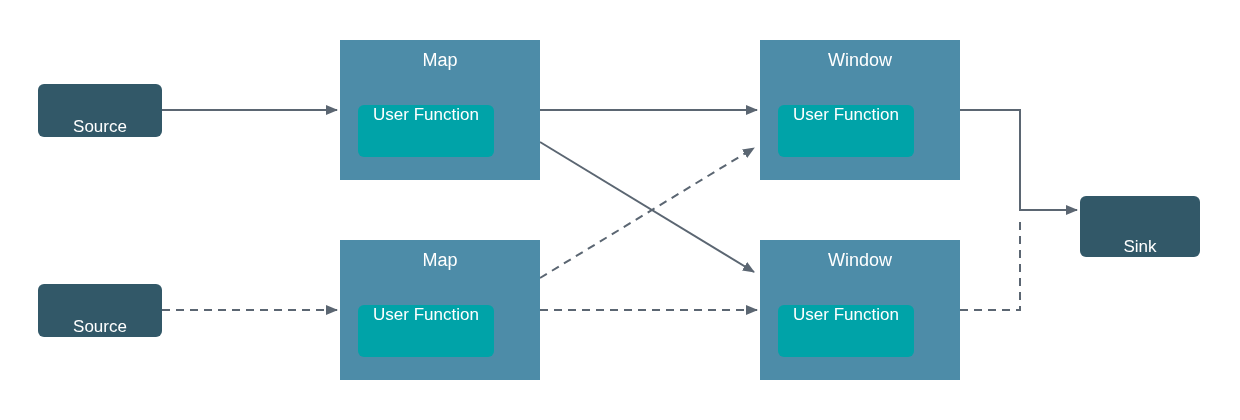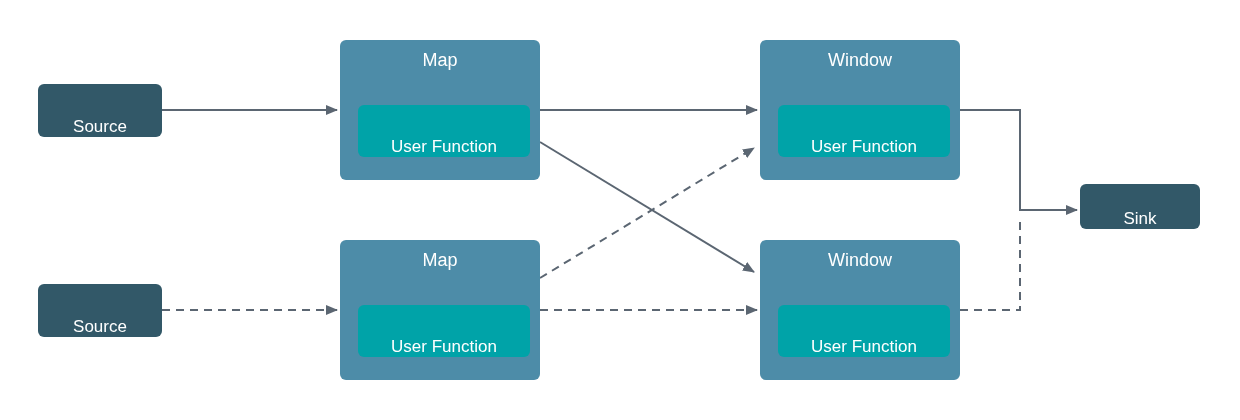--- a/index.html
+++ b/index.html
@@ -48,51 +48,51 @@
   }
   .node-dark {
     background: var(--node-dark);
     border-radius: 6px;
     display: flex;
     align-items: flex-end;
     justify-content: center;
   }
   .node-operator {
     background: var(--operator);
-    border-radius: 6px;
+    border-radius: 0;
   }
   .op-title {
     position: absolute;
     top: 10px;
     left: 0;
     width: 100%;
     text-align: center;
     font-size: 18px;
   }
   .user-function {
     position: absolute;
     left: 18px;
     top: 65px;
-    width: 172px;
+    width: 136px;
     height: 52px;
     background: var(--user-function);
     border-radius: 6px;
     display: flex;
-    align-items: flex-end;
+    align-items: flex-start;
     justify-content: center;
     font-size: 17px;
   }
   
   .source-top    { left: 38px;   top: 84px;  width: 124px; height: 53px; }
   .source-bottom { left: 38px;   top: 284px; width: 124px; height: 53px; }
   .map-top       { left: 340px;  top: 40px;  width: 200px; height: 140px; }
   .map-bottom    { left: 340px;  top: 240px; width: 200px; height: 140px; }
   .window-top    { left: 760px;  top: 40px;  width: 200px; height: 140px; }
   .window-bottom { left: 760px;  top: 240px; width: 200px; height: 140px; }
-  .sink          { left: 1080px; top: 184px; width: 120px; height: 45px; }
+  .sink          { left: 1080px; top: 196px; width: 120px; height: 61px; }
 </style>
 </head>
 <body>
 
 <div class="canvas">
 
   <svg class="edges" viewBox="0 0 1240 420" xmlns="http://www.w3.org/2000/svg">
     <defs>
       <marker id="arrow" markerWidth="12" markerHeight="10" refX="11" refY="5" orient="auto" markerUnits="userSpaceOnUse">
         <path class="arrowhead-fill" d="M0,0 L12,5 L0,10 Z"></path>

